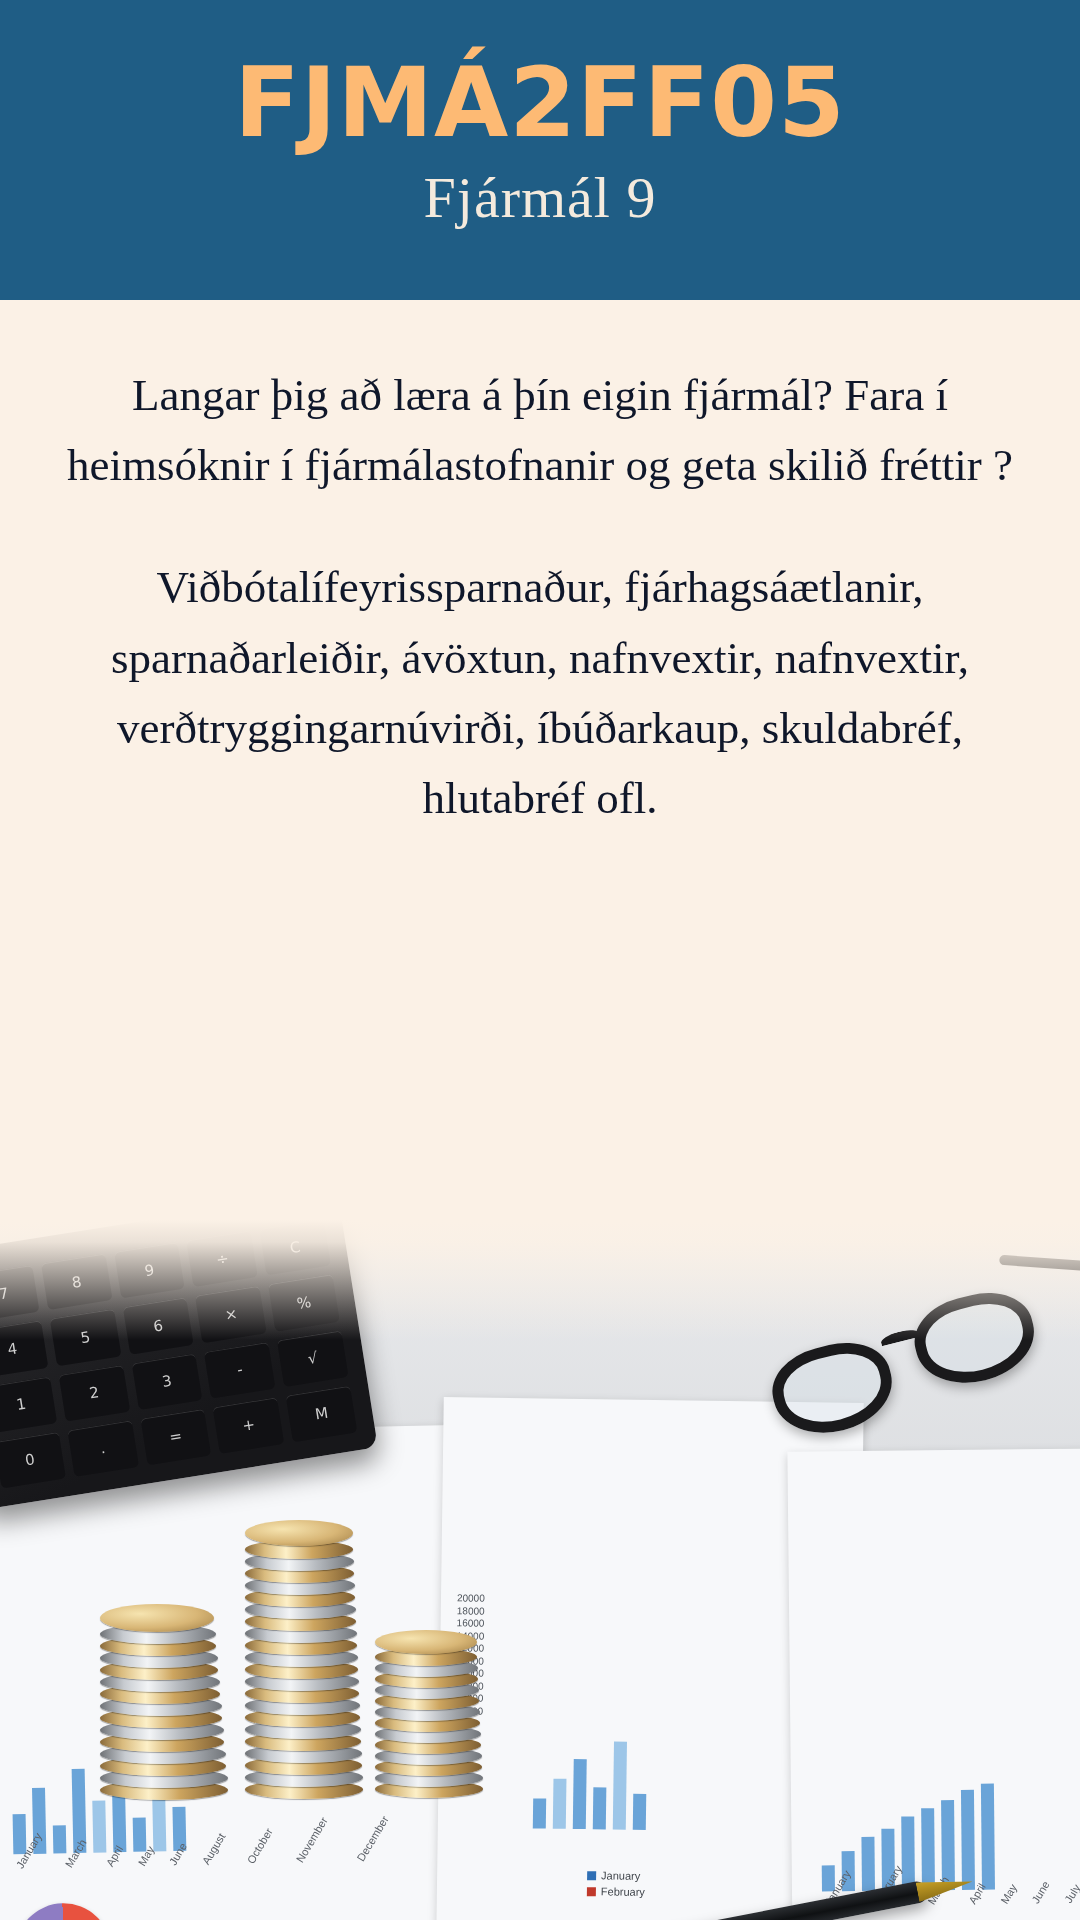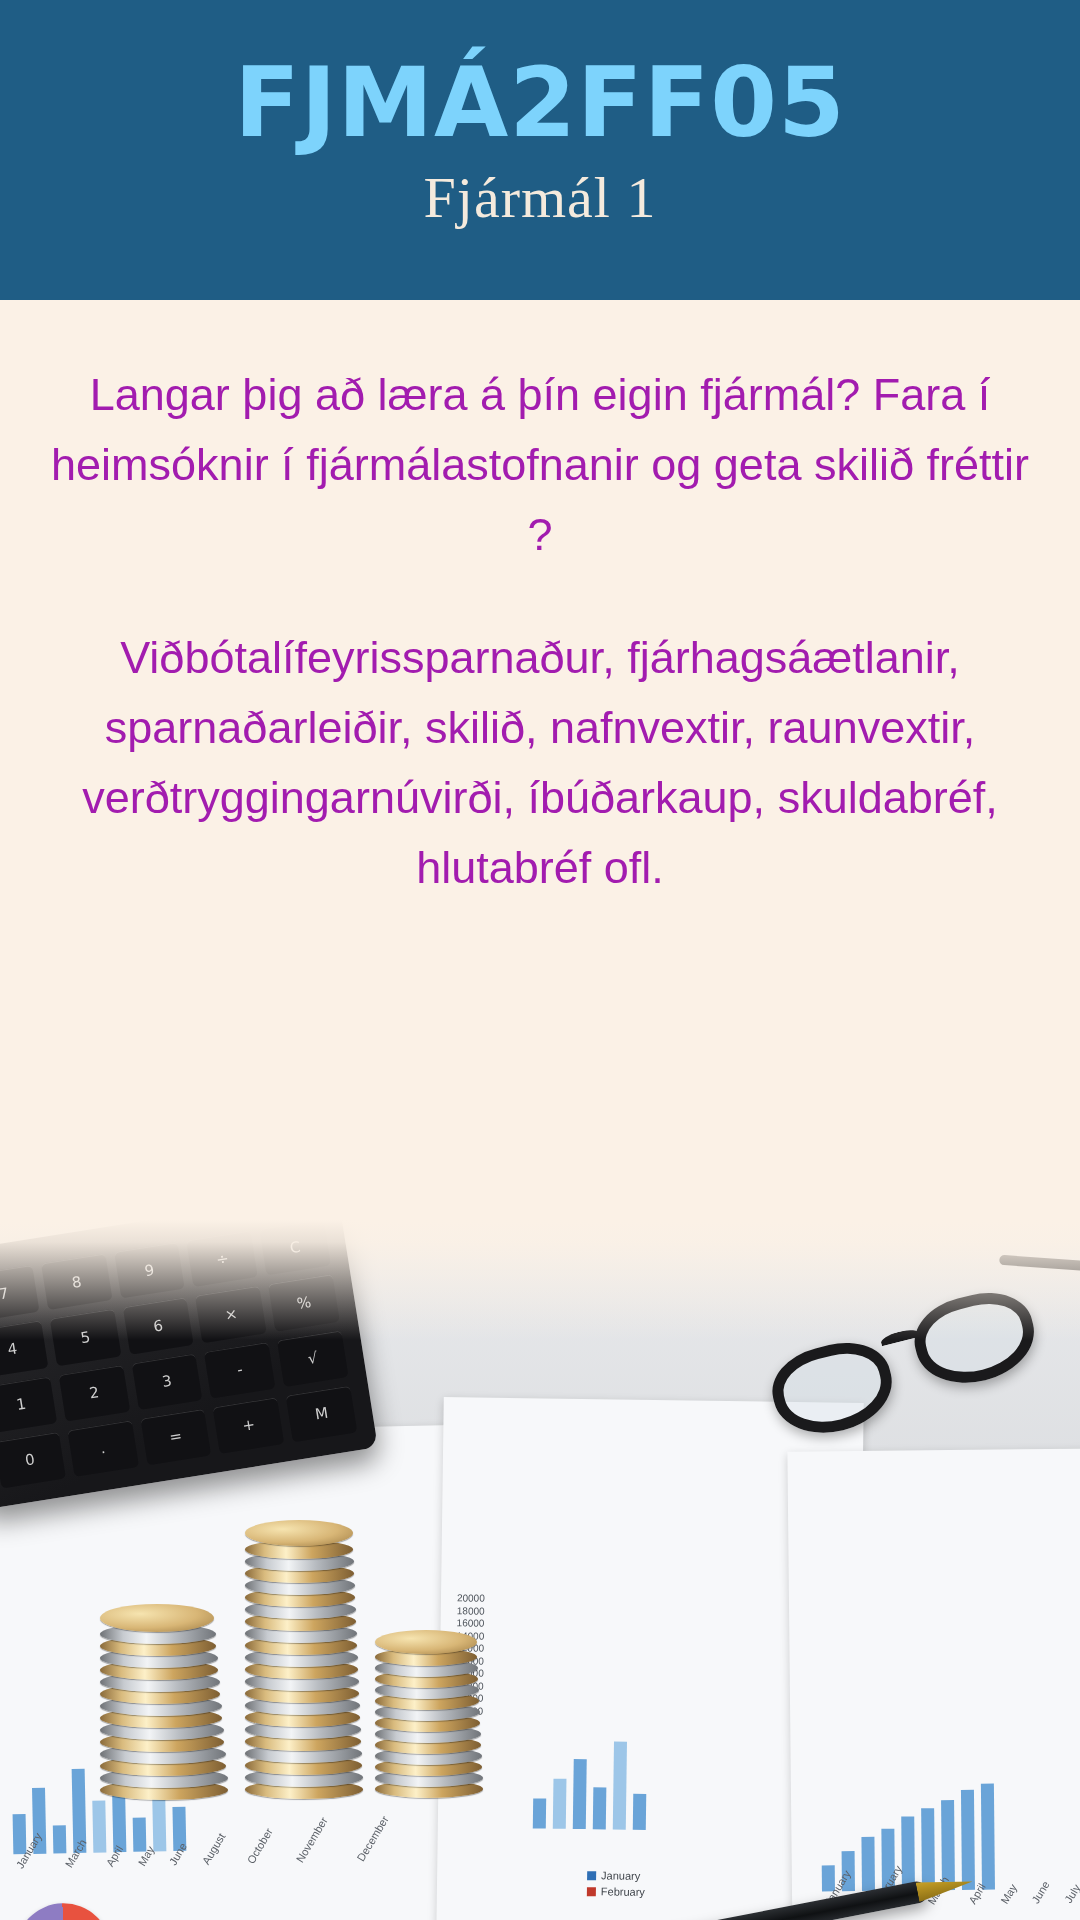--- a/index.html
+++ b/index.html
@@ -32,21 +32,21 @@
     align-items: center;
     justify-content: center;
     padding-bottom: 18px;
   }
 
   .course-code {
     font-family: "DejaVu Sans", sans-serif;
     font-weight: bold;
     font-size: 96px;
     line-height: 1.05;
-    color: #7dd3fc;
+    color: #fdba74;
     letter-spacing: 1px;
     text-align: center;
   }
 
   .course-name {
     margin-top: 12px;
     font-family: "Liberation Serif", serif;
     font-size: 58px;
     line-height: 1.1;
     color: #f4eadd;
@@ -58,24 +58,24 @@
   .body-text {
     position: absolute;
     top: 300px;
     left: 0;
     width: 1080px;
     padding: 60px 48px 0 48px;
     text-align: center;
   }
 
   .para {
-    font-family: Liberation Sans, sans-serif;
+    font-family: Liberation Serif, serif;
     font-size: 45px;
     line-height: 1.56;
-    color: #a21caf;
+    color: #0f172a;
     margin-bottom: 52px;
     text-align: center;
   }
 
   .para:last-child { margin-bottom: 0; }
 
   
   .photo {
     position: absolute;
     left: 0;
@@ -255,26 +255,26 @@
     clip-path: polygon(0 0, 100% 50%, 0 100%);
   }
 </style>
 </head>
 <body>
 
 <div class="poster">
 
   <div class="header">
     <div class="course-code">FJMÁ2FF05</div>
-    <div class="course-name">Fjármál  1</div>
+    <div class="course-name">Fjármál  9</div>
   </div>
 
   <div class="body-text">
     <p class="para">Langar þig að læra á þín eigin fjármál? Fara í heimsóknir í fjármálastofnanir og geta skilið fréttir ?</p>
-    <p class="para">Viðbótalífeyrissparnaður, fjárhagsáætlanir, sparnaðarleiðir, skilið, nafnvextir, raunvextir, verðtryggingarnúvirði, íbúðarkaup, skuldabréf, hlutabréf ofl.</p>
+    <p class="para">Viðbótalífeyrissparnaður, fjárhagsáætlanir, sparnaðarleiðir, ávöxtun, nafnvextir, nafnvextir, verðtryggingarnúvirði, íbúðarkaup, skuldabréf, hlutabréf ofl.</p>
   </div>
 
   <div class="photo">
     <div class="desk">
 
       <div class="sheet s1">
         <div class="bars" style="left:40px; top:300px; height:120px;">
           <span class="bar" style="height:40px"></span>
           <span class="bar" style="height:66px"></span>
           <span class="bar" style="height:28px"></span>

